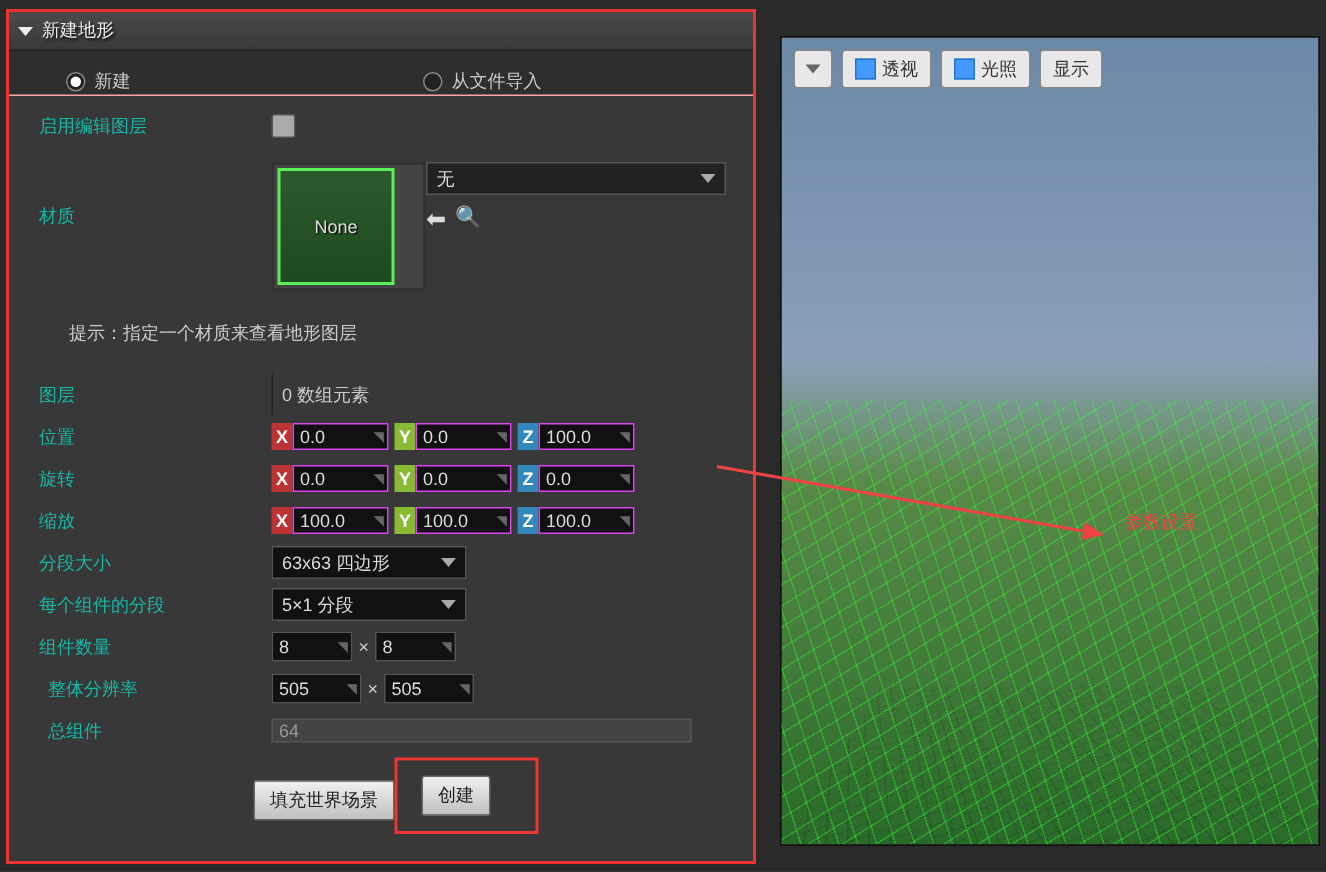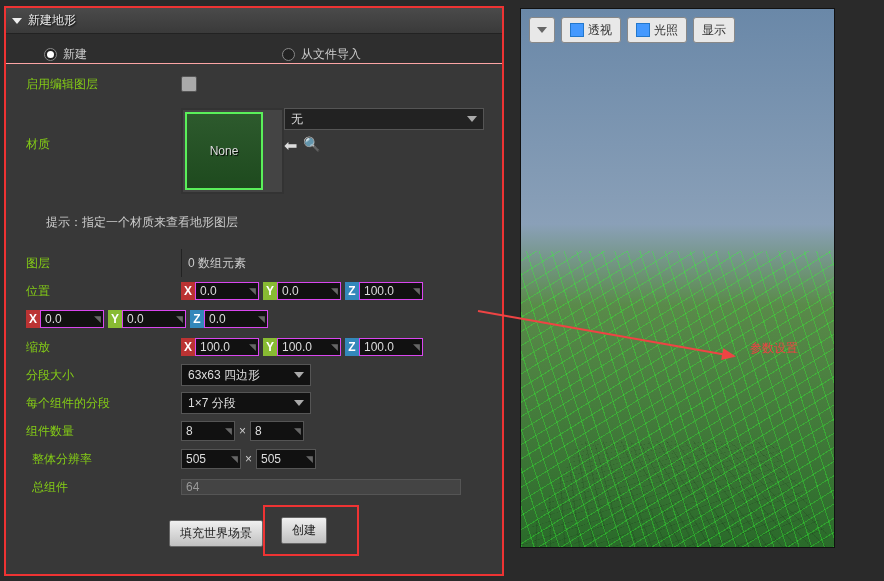--- a/index.html
+++ b/index.html
@@ -53,21 +53,21 @@
     display: flex; align-items: center; justify-content: center;
   }
   .radio-dot.on::after { content:""; width:7px; height:7px; border-radius:50%; background:#fff; }
   .props { padding: 6px 0px 6px 0px; }
   .prop-row {
     display: flex;
     align-items: center;
     min-height: 28px;
     padding: 2px 0 2px 20px;
   }
-  .prop-label { width: 155px; color: #84cc16; }
+  .prop-label { width: 155px; color: #14b8a6; }
   .prop-value { flex: 1; display: flex; align-items: center; }
   .checkbox {
     width: 16px; height: 16px; background: #aaa; border:1px solid #555;
     border-radius: 2px;
   }
   .mat-row { align-items: flex-start; padding-top: 10px; }
   .mat-swatch {
     width: 78px; height: 78px;
     background: linear-gradient(to bottom, #2d5a2d, #1e4a1e);
     border: 2px solid #5af05a;
@@ -119,21 +119,21 @@
   .btn {
     background: linear-gradient(to bottom,#f0f0f0,#c0c0c0);
     border:1px solid #666; color:#222; padding:4px 10px; border-radius:2px;
     cursor:pointer;
   }
   .btn-create-wrap {
     border:2px solid #e33; padding:10px 30px 10px 16px; margin-right:-14px; margin-top:-6px;
   }
   
   .viewport {
-    position:absolute; left:520px; top:8px; width:315px; height:540px;
+    position:absolute; left:520px; top:24px; width:360px; height:540px;
     border:1px solid #111;
     background: linear-gradient(to bottom, #6a88a8 0%, #8aa0b8 40%, #5a8a4a 55%, #2a6a2a 100%);
   }
   .vp-toolbar{
     position:absolute; top:8px; left:8px; display:flex; gap:6px; align-items:center;
   }
   .vp-btn {
     background:#e8e8e8; border:1px solid #888; border-radius:3px;
     height:26px; padding:0 8px; display:flex;align-items:center;gap:4px;
     color:#333;
@@ -246,20 +246,21 @@
             <div class="axis-lbl axis-z">Z</div>
             <div class="numbox">
               <span>100.0</span>
               <span class="spn">◥</span>
             </div>
           </div>
       </div>
     </div>
 
     <div class="prop-row">
+      <div class="prop-label">旋转</div>
       <div class="prop-value xyz">
         <div class="xyz-field">
             <div class="axis-lbl axis-x">X</div>
             <div class="numbox">
               <span>0.0</span>
               <span class="spn">◥</span>
             </div>
           </div>
         <div class="xyz-field">
             <div class="axis-lbl axis-y">Y</div>
@@ -312,21 +313,21 @@
             <span>63x63 四边形</span>
             <span class="chev"></span>
           </div>
       </div>
     </div>
 
     <div class="prop-row">
       <div class="prop-label">每个组件的分段</div>
       <div class="prop-value">
         <div class="sel">
-            <span>1×7 分段</span>
+            <span>5×1 分段</span>
             <span class="chev"></span>
           </div>
       </div>
     </div>
 
     <div class="prop-row">
       <div class="prop-label">组件数量</div>
       <div class="prop-value" style="gap:4px;">
         <div class="smallnum">
             <span>8</span>

